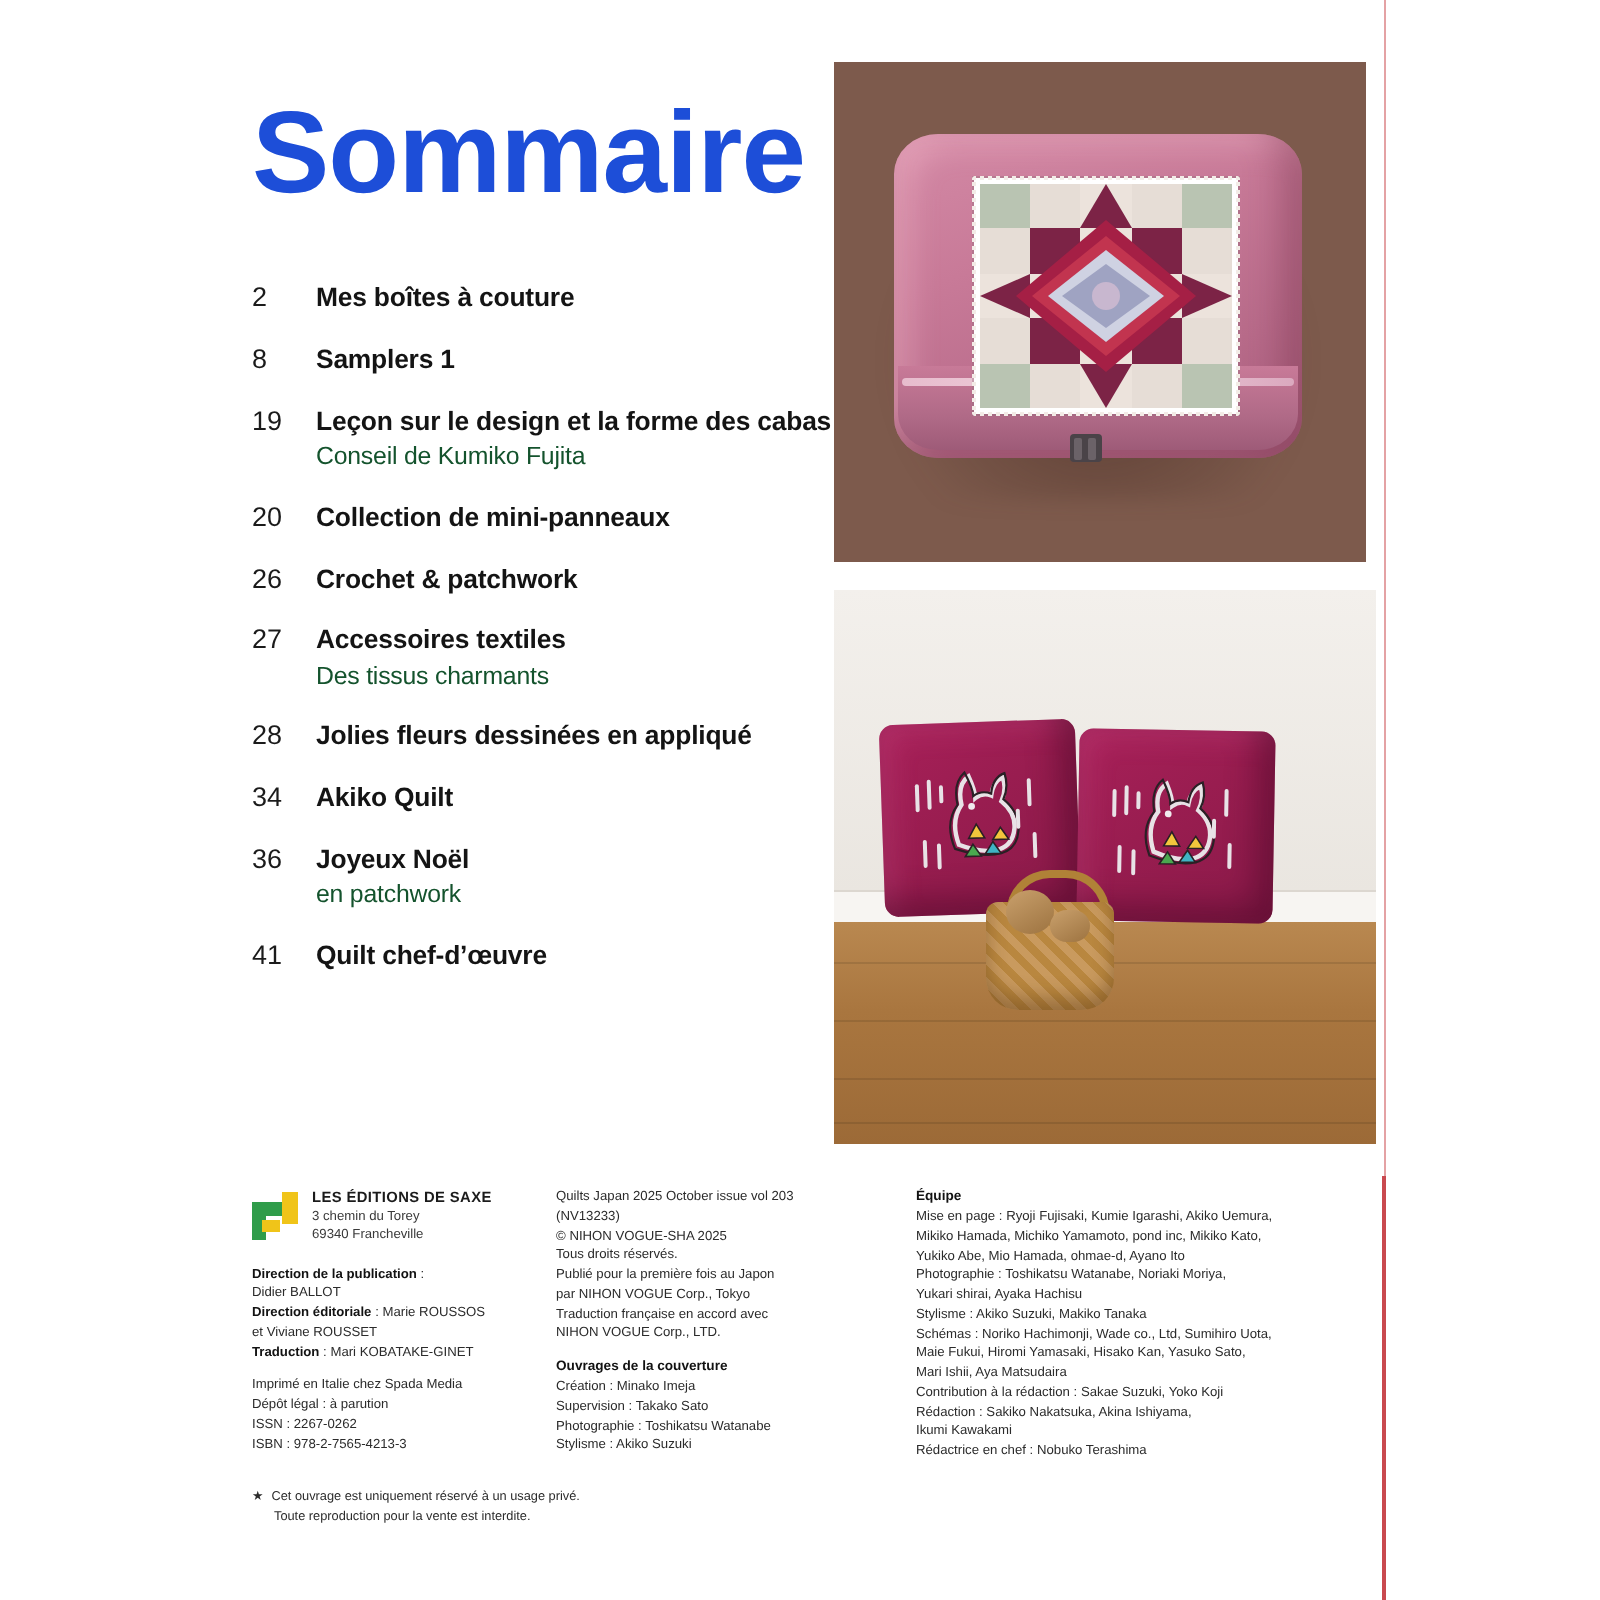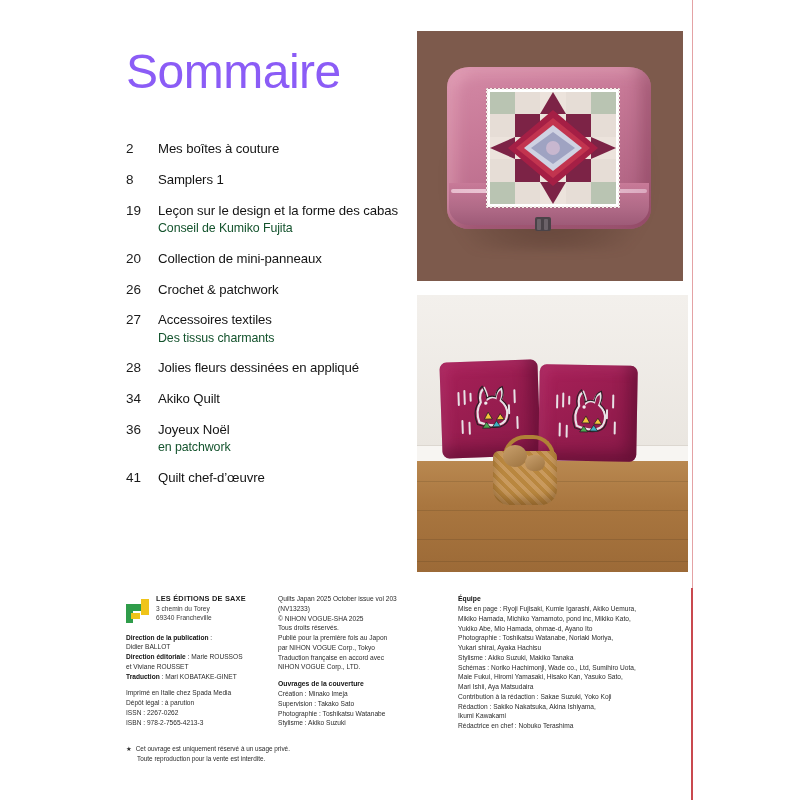--- a/index.html
+++ b/index.html
@@ -16,34 +16,34 @@
   .bleed-rule{
     position:absolute;top:0;bottom:0;width:1px;
     background:#e4a2a4;
   }
   .bleed-rule.a{left:692px;top:0;height:770px;}
   .bleed-rule.b{left:691px;top:588px;height:212px;background:#c9494f;width:2px;}
 
   
   .title{
     position:absolute;left:126px;top:48px;
-    font-size:48px;letter-spacing:-0.5px;font-weight:400;
-    color:#8b5cf6;line-height:1;
+    font-size:58px;letter-spacing:-0.5px;font-weight:700;
+    color:#1d4ed8;line-height:1;
   }
 
   
   .toc{position:absolute;left:126px;top:140px;width:290px;}
   .toc-row{display:flex;align-items:flex-start;margin-bottom:13px;}
   .toc-page{
     width:32px;flex:0 0 32px;font-size:13.5px;color:#1b1b1b;
     line-height:1.25;padding-top:1px;
   }
   .toc-text{flex:1;}
   .toc-title{
-    font-size:13.2px;font-weight:normal;color:#141414;line-height:1.3;
+    font-size:13.2px;font-weight:bold;color:#141414;line-height:1.3;
     letter-spacing:-0.1px;
   }
   .toc-sub{
     font-size:12.4px;font-weight:400;color:#14532d;line-height:1.35;
     margin-top:1px;letter-spacing:-0.1px;
   }
 
   
   .photo{position:absolute;overflow:hidden;}
   .photo1{left:417px;top:31px;width:266px;height:250px;background:#7d5a4c;}
@@ -116,21 +116,21 @@
   }
   .nut{position:absolute;border-radius:50%;background:linear-gradient(150deg,#c9a06c,#9d7340);}
 
   
   .colophon{position:absolute;left:126px;top:594px;width:560px;}
   .col{position:absolute;top:0;}
   .col-a{left:0;width:145px;}
   .col-b{left:152px;width:172px;}
   .col-c{left:332px;width:230px;}
 
-  .logo-block{display:flex;align-items:flex-end;gap:6px;margin-bottom:10px;}
+  .logo-block{display:flex;align-items:center;gap:6px;margin-bottom:10px;}
   .logo-mark{width:24px;height:24px;position:relative;flex:0 0 24px;}
   .logo-mark .g1{position:absolute;left:0;top:5px;width:7px;height:19px;background:#2f9c4a;}
   .logo-mark .g2{position:absolute;left:7px;top:5px;width:10px;height:7px;background:#2f9c4a;}
   .logo-mark .y1{position:absolute;left:15px;top:0px;width:8px;height:16px;background:#f0c419;}
   .logo-mark .y2{position:absolute;left:5px;top:14px;width:9px;height:6px;background:#f0c419;}
   .pub-name{font-size:7.4px;font-weight:bold;letter-spacing:.2px;color:#1b1b1b;line-height:1.35;}
   .pub-addr{font-size:6.6px;color:#3a3a3a;line-height:1.42;}
 
   .cl-line{font-size:6.6px;color:#2b2b2b;line-height:1.48;}
   .cl-line b{font-weight:bold;color:#121212;}

